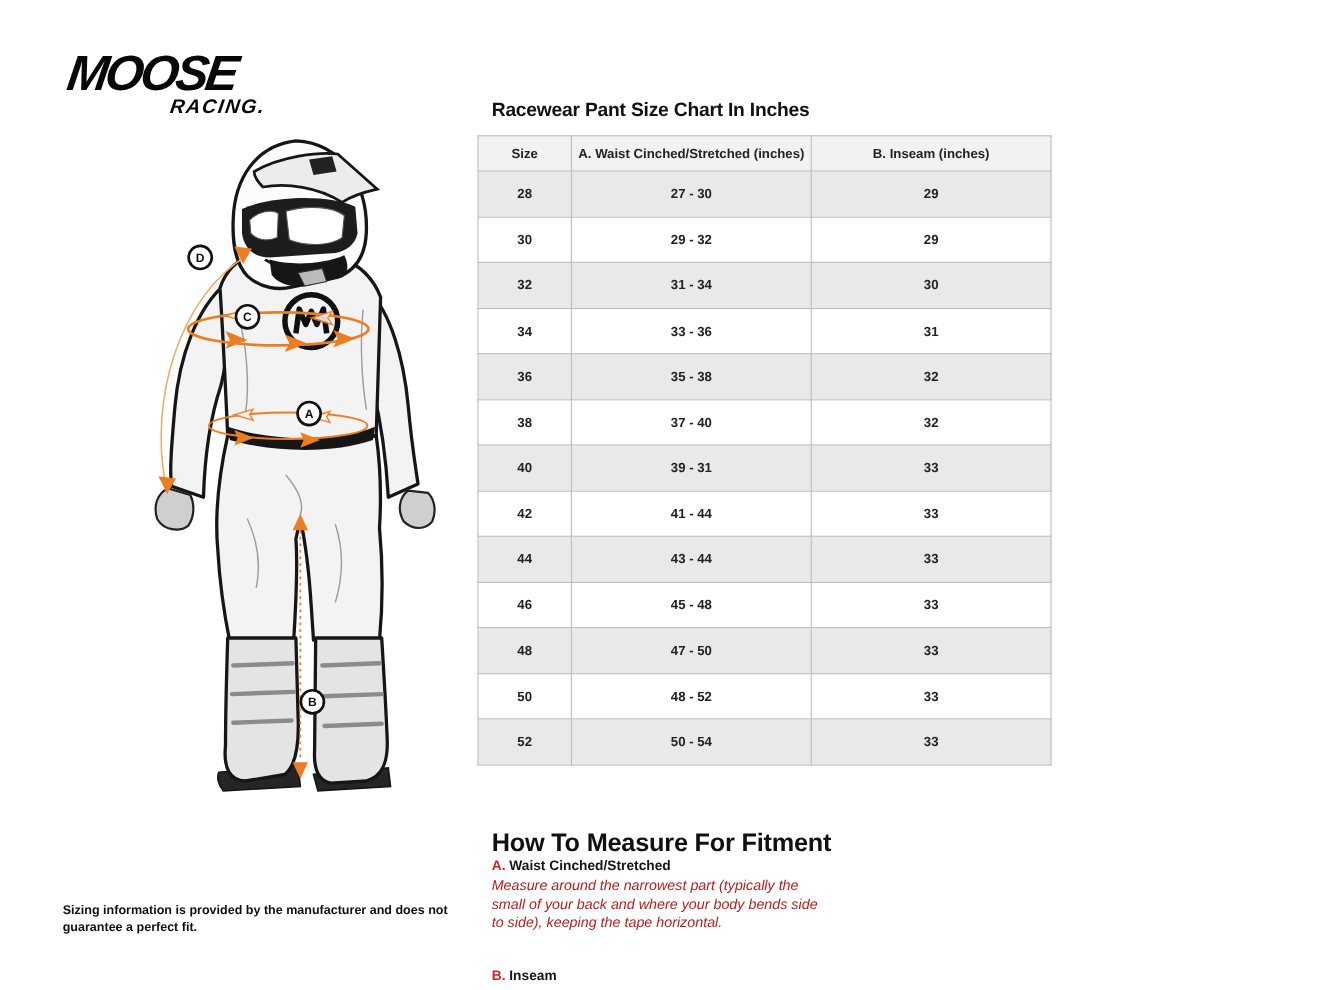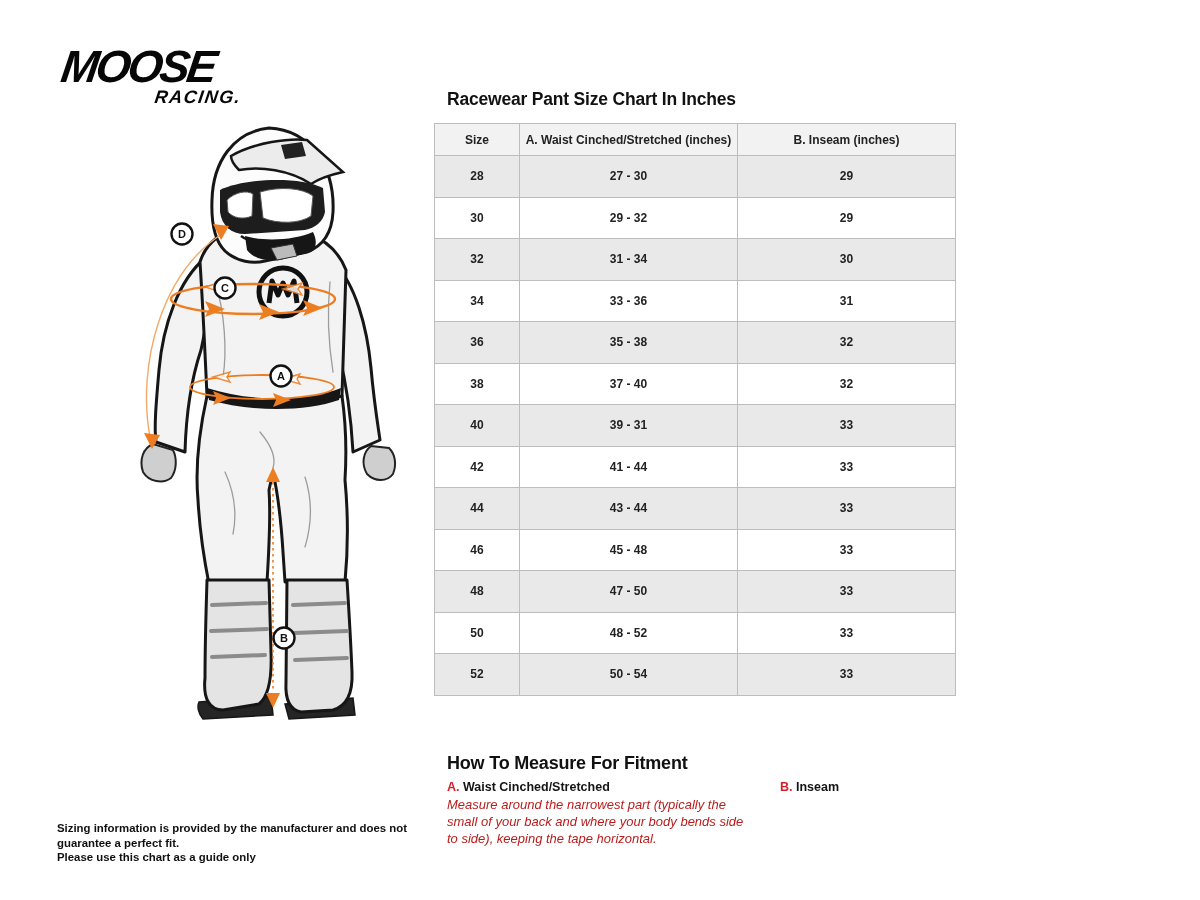--- a/index.html
+++ b/index.html
@@ -63,25 +63,25 @@
   .size-table thead th{height:32px;background:var(--headbg);font-weight:700;}
   .size-table tbody td{height:41.5px;background:#ffffff;}
   .size-table tbody tr.stripe td{background:var(--stripe);}
   .col-size{width:85px;}
   .col-waist{width:218px;}
   .col-inseam{width:218px;}
 
   
   .fitment-title{
     position:absolute;left:447px;top:753px;
-    font-size:18px;font-weight:700;letter-spacing:-.2px;color:#111;
+    font-size:23px;font-weight:700;letter-spacing:-.2px;color:#111;
   }
   .fitment-items{
     position:absolute;left:447px;top:780px;width:640px;
-    display:flex;gap:33px;
+    display:flex;gap:33px;flex-direction:column;
   }
   .fitment-item{width:300px;}
   .fitment-item h3{font-size:12.5px;font-weight:700;color:#141414;margin-bottom:2px;}
   .fitment-item h3 .letter{color:var(--ar);}
   .fitment-item p{font-size:13px;font-weight:400;line-height:1.32;color:#b91c1c;font-style:italic;}
 
   
   .disclaimer{
     position:absolute;left:57px;top:821px;width:380px;
     font-size:11.4px;font-weight:600;line-height:1.28;color:#101010;
@@ -271,14 +271,13 @@
       <h3><span class="letter">A. </span><span>Waist Cinched/Stretched</span></h3>
       <p>Measure around the narrowest part (typically the small of your back and where your body bends side to side), keeping the tape horizontal.</p>
     </div>
     <div class="fitment-item">
       <h3><span class="letter">B. </span><span>Inseam</span></h3>
     </div>
   </div>
 
 <div class="disclaimer">
   <span style="display:block">Sizing information is provided by the manufacturer and does not guarantee a perfect fit.</span>
-  <span style="display:block">Please use this chart as a guide only</span>
 </div>
 
 </body></html>

